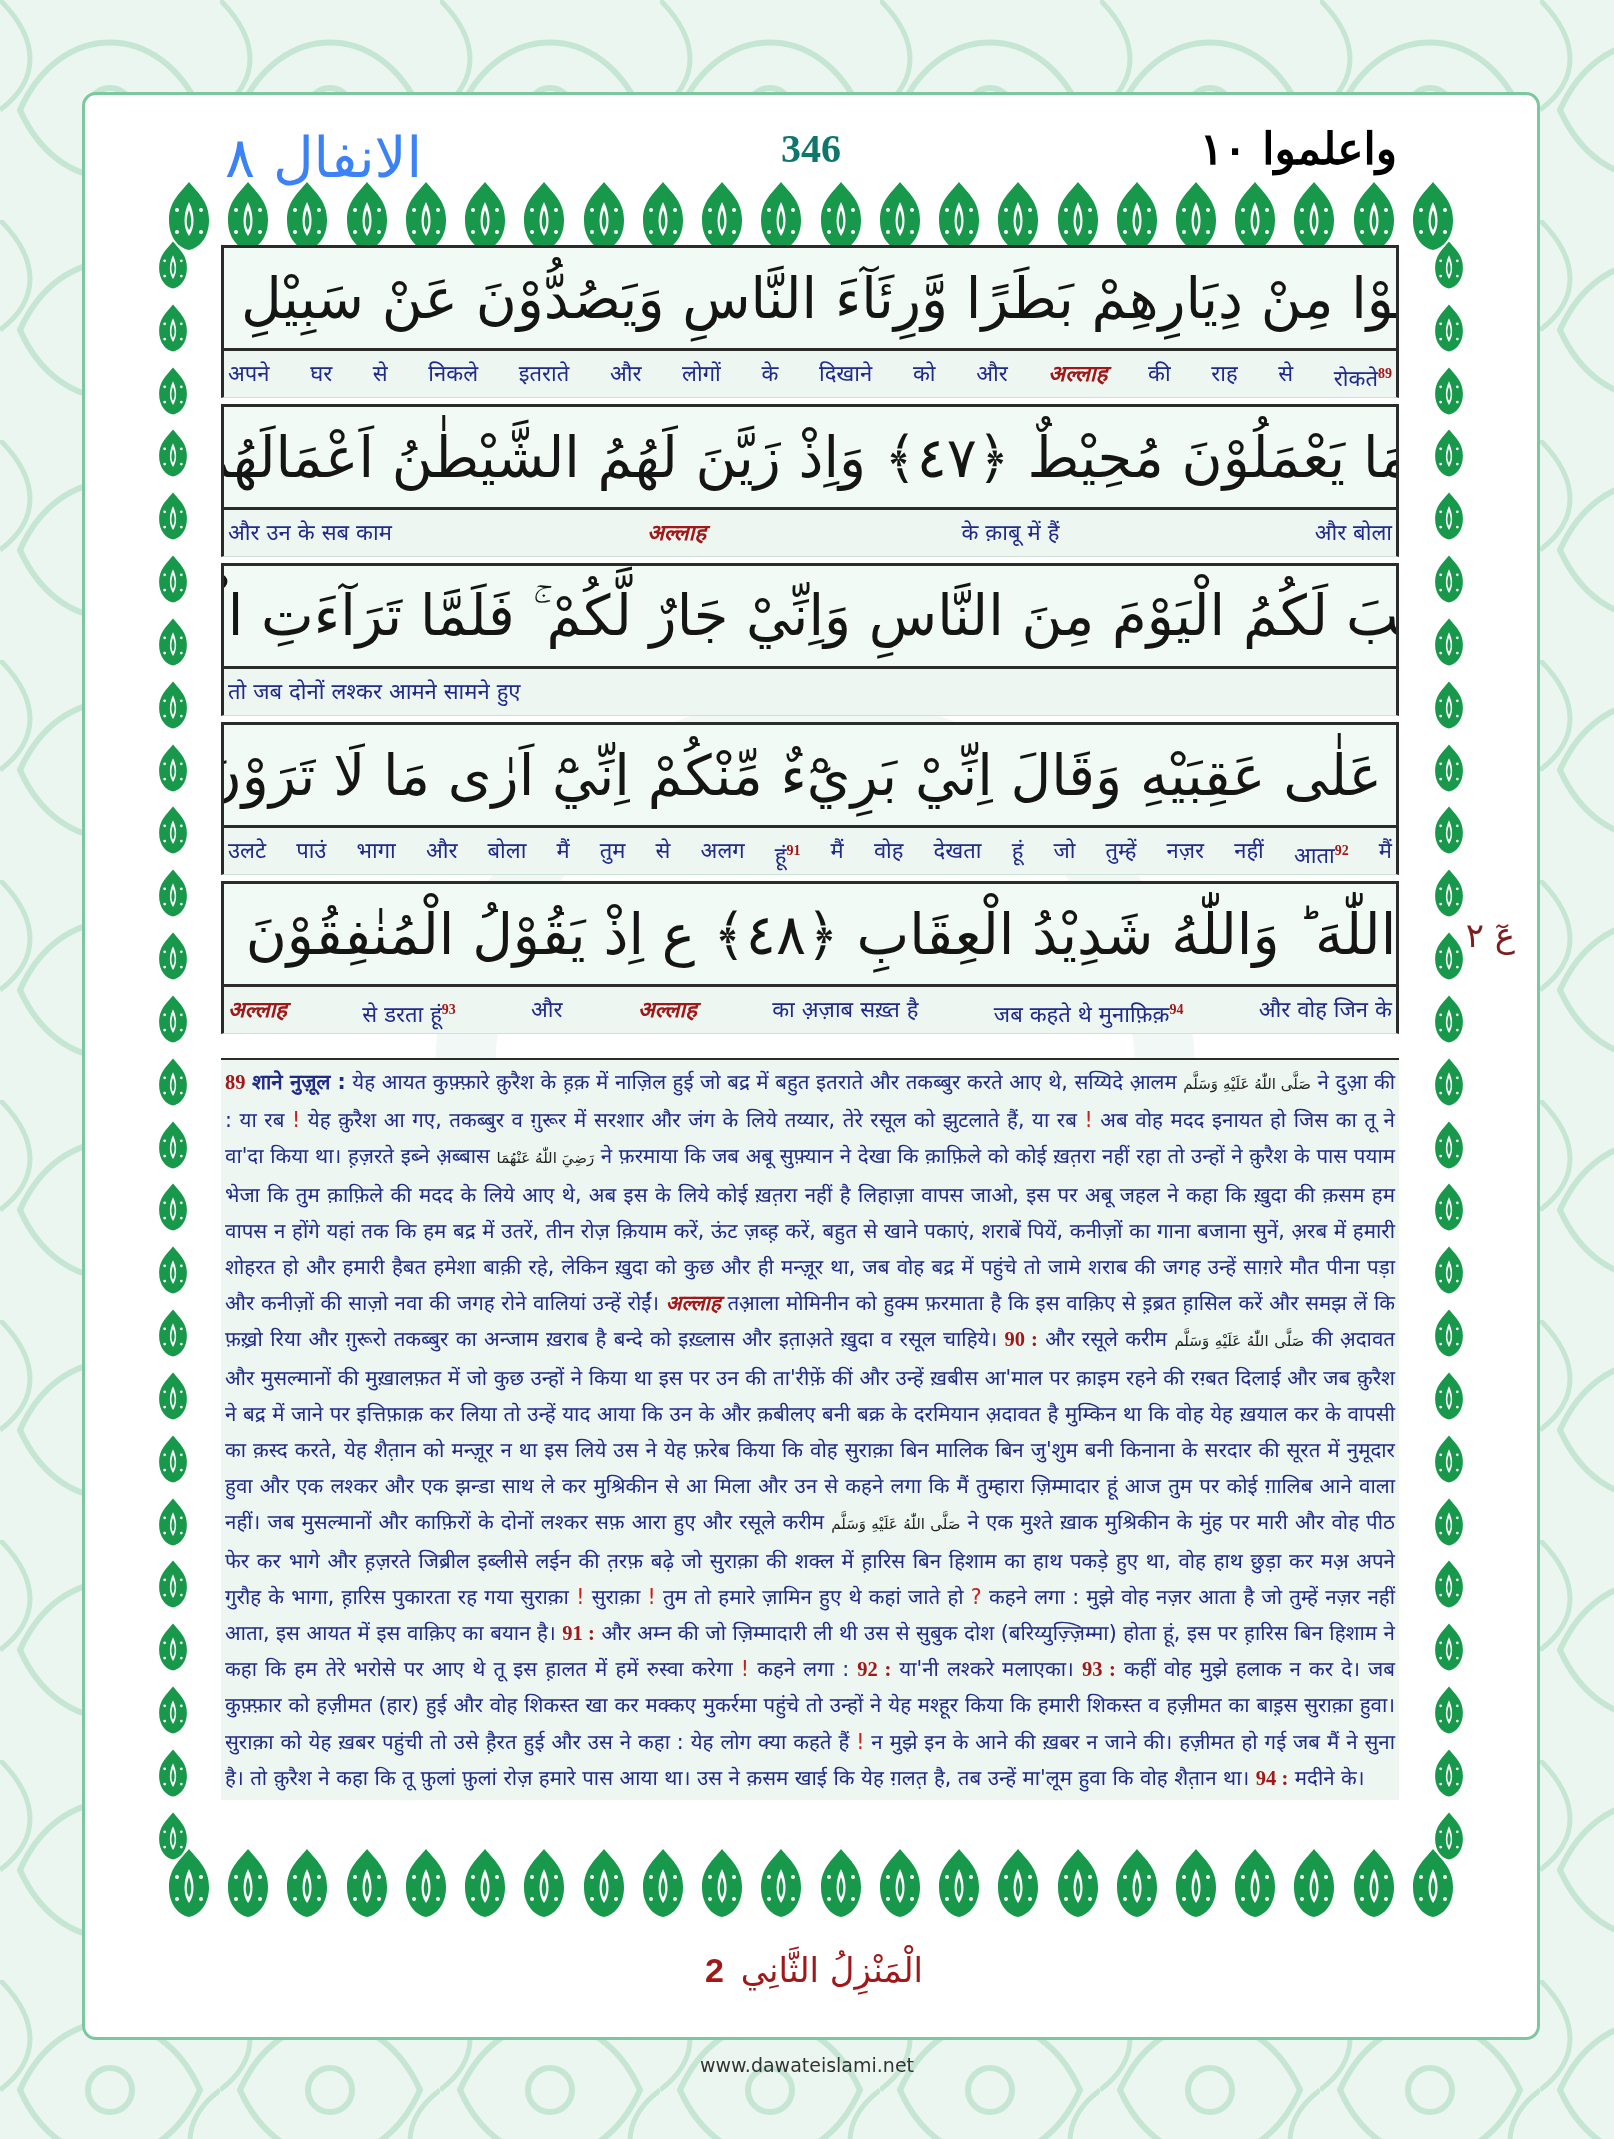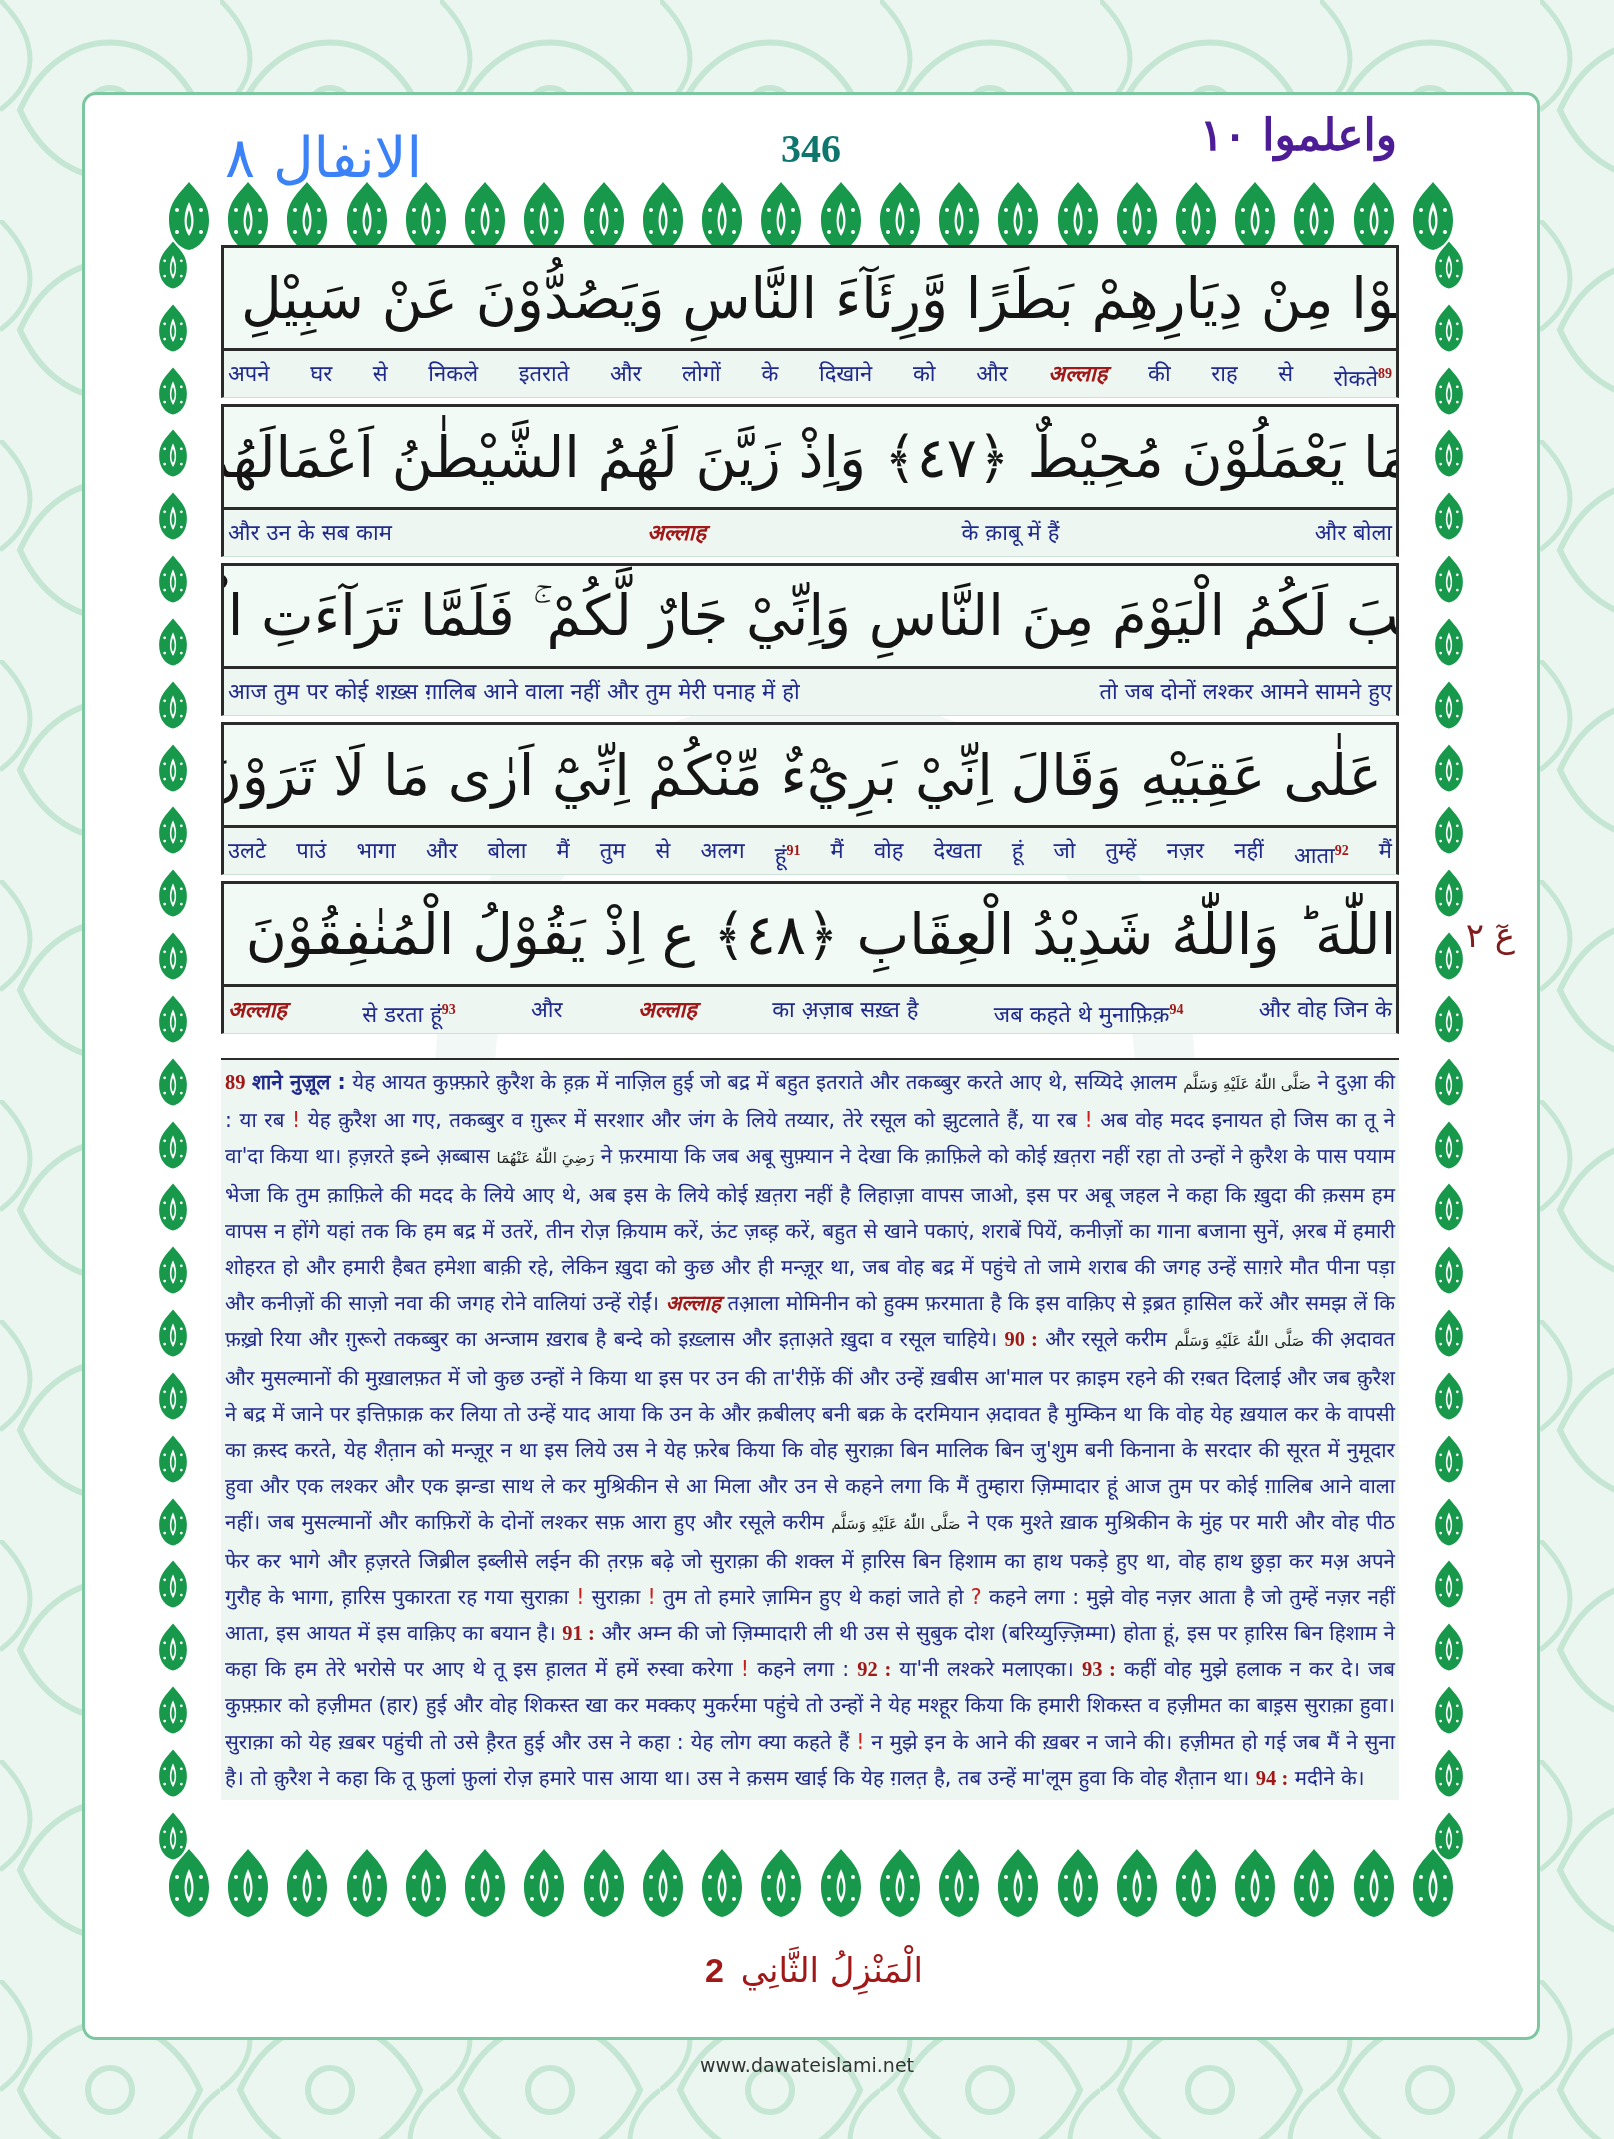--- a/index.html
+++ b/index.html
@@ -8,21 +8,21 @@
     background:#eaf6ef;
     font-family:"DejaVu Sans",sans-serif;
   }
   .bg-pattern{position:absolute;inset:0;z-index:0;}
   .page{
     position:absolute;left:82px;top:92px;width:1452px;height:1942px;
     background:#ffffff;border:3px solid #7cc7a0;border-radius:14px;z-index:1;
   }
   .hdr-left{position:absolute;left:140px;top:30px;font-size:56px;font-weight:normal;color:#3b82f6;font-family:"DejaVu Serif",serif;direction:rtl;}
   .hdr-center{position:absolute;left:0;right:0;top:30px;text-align:center;font-size:40px;font-weight:bold;color:#0f766e;font-family:"Liberation Serif",serif;}
-  .hdr-right{position:absolute;right:140px;top:14px;font-size:44px;font-weight:bold;color:#4c1d95;font-family:"DejaVu Serif",serif;direction:rtl;}
+  .hdr-right{position:absolute;right:140px;top:28px;font-size:44px;font-weight:bold;color:#000000;font-family:"DejaVu Serif",serif;direction:rtl;}
 
   .border-frame{position:absolute;left:52px;top:85px;width:1348px;height:1745px;}
   .orn-row{position:absolute;left:0;right:0;height:78px;display:flex;justify-content:space-between;padding:0 28px;box-sizing:border-box;}
   .orn-col{position:absolute;top:60px;bottom:60px;width:72px;display:flex;flex-direction:column;justify-content:space-between;align-items:center;}
   .orn{width:48px;height:72px;}
   .orn-col .orn{width:66px;height:50px;}
 
   .content{position:absolute;left:136px;top:150px;width:1178px;}
   .verse-box{
     border:3px solid #2b2b2b;background:#f1faf4;height:100px;
@@ -981,21 +981,20 @@
     <div class="trans-line">
         <span class="seg">और उन के सब काम</span>
         <span class="seg allah">अल्लाह</span>
         <span class="seg">के क़ाबू में हैं</span>
         <span class="seg">और बोला</span>
       </div>
     <div class="gap"></div>
 
     <div class="verse-box">لَا غَالِبَ لَكُمُ الْيَوْمَ مِنَ النَّاسِ وَاِنِّيْ جَارٌ لَّكُمْ ۚ فَلَمَّا تَرَآءَتِ الْفِئَتٰنِ</div>
     <div class="trans-line">
-        <span class="seg">आज तुम पर कोई शख़्स ग़ालिब आने वाला नहीं और तुम मेरी पनाह में हो</span>
         <span class="seg">तो जब दोनों लश्कर आमने सामने हुए</span>
       </div>
     <div class="gap"></div>
 
     <div class="verse-box">نَكَصَ عَلٰى عَقِبَيْهِ وَقَالَ اِنِّيْ بَرِيْٓءٌ مِّنْكُمْ اِنِّيْٓ اَرٰى مَا لَا تَرَوْنَ اِنِّيْٓ</div>
     <div class="trans-line">
         <span class="seg">उलटे</span>
         <span class="seg">पाउं</span>
         <span class="seg">भागा</span>
         <span class="seg">और</span>

